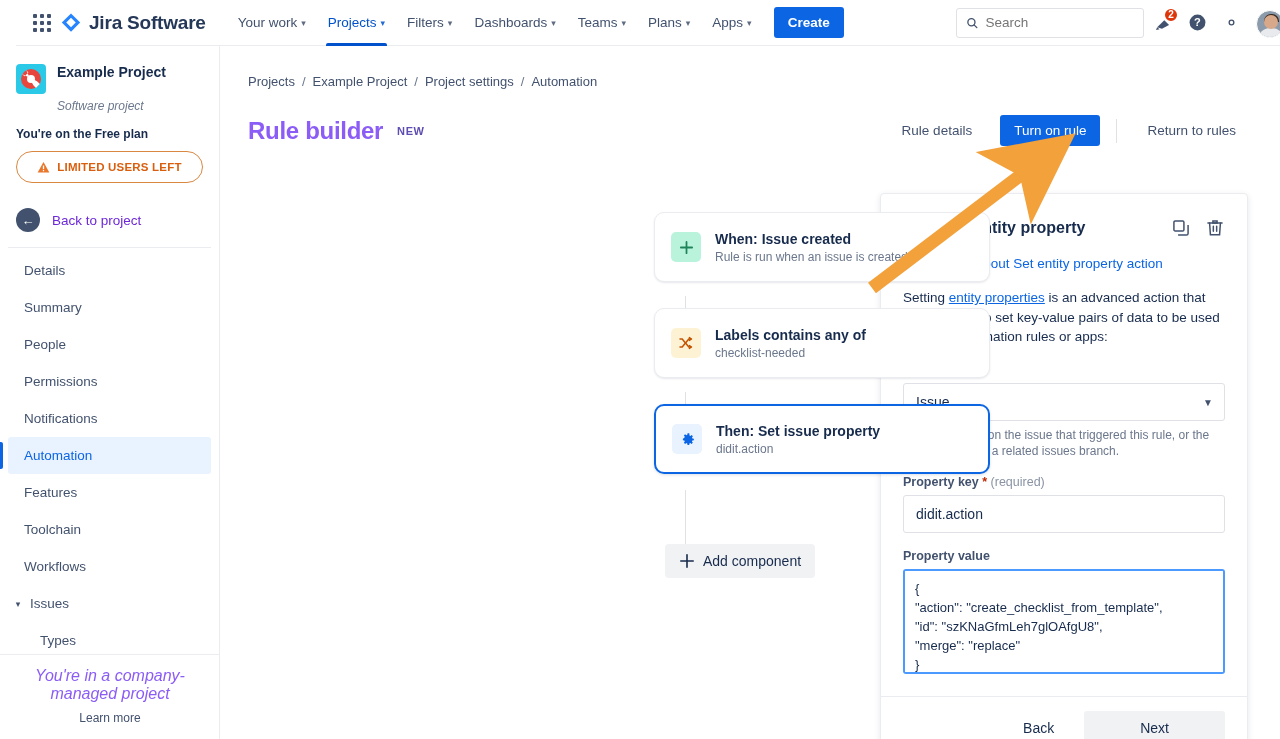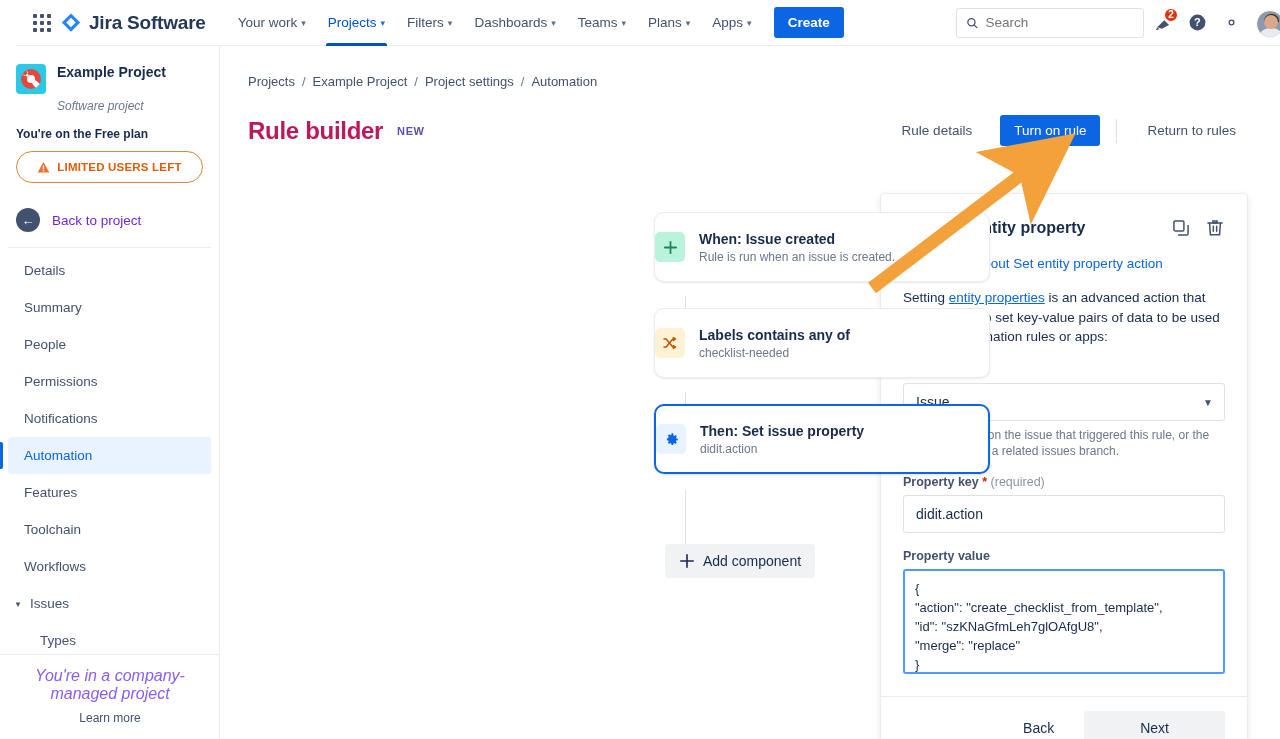--- a/index.html
+++ b/index.html
@@ -129,40 +129,40 @@
   .main {
     position: absolute; top: 46px; left: 220px; width: 1060px; height: 693px;
     background: #fff; overflow: hidden;
   }
   .breadcrumb { display: flex; align-items: center; gap: 7px; padding: 28px 0 0 28px; font-size: 13px; }
   .breadcrumb a { color: #42526e; text-decoration: none; cursor: pointer; }
   .breadcrumb .sep { color: #6b778c; }
   .breadcrumb .cur { color: #42526e; }
 
   .page-head { display: flex; align-items: center; padding: 26px 30px 0 28px; }
-  .page-title { font-size: 24px; font-weight: 600; color: #be185d; letter-spacing: -0.3px; }
+  .page-title { font-size: 24px; font-weight: 600; color: #8b5cf6; letter-spacing: -0.3px; }
   .new-tag { font-size: 11px; font-weight: 700; color: #5e4db2; letter-spacing: .6px; margin-left: 14px; }
   .head-actions { margin-left: auto; display: flex; align-items: center; gap: 4px; }
   .ghost-btn {
     background: transparent; border: none; font-family: inherit; font-size: 13.5px;
     color: #42526e; font-weight: 500; padding: 8px 14px; border-radius: 3px; cursor: pointer;
   }
   .primary-btn {
     background: #0c66e4; border: none; color: #fff; font-family: inherit; font-size: 13.5px;
     font-weight: 500; padding: 8px 14px; border-radius: 3px; cursor: pointer; margin-left: 10px;
   }
   .vsep { width: 1px; height: 24px; background: #dfe1e6; margin: 0 12px; }
 
   
   .flow { position: absolute; left: 434px; top: 166px; width: 336px; }
   .conn { position: absolute; width: 1px; background: #dfe1e6; left: 31px; }
   .card {
     position: relative; background: #fff; border: 1px solid #ebecf0; border-radius: 10px;
     box-shadow: 0 1px 2px rgba(9,30,66,.10); display: flex; align-items: center; gap: 14px;
-    padding: 14px 0; cursor: pointer; z-index: 2;
+    padding: 14px 16px; cursor: pointer; z-index: 2;
   }
   .card.sel { border: 2px solid #0c66e4; box-shadow: 0 1px 3px rgba(9,30,66,.14); }
   .card-ico {
     width: 30px; height: 30px; border-radius: 5px; flex: none;
     display: flex; align-items: center; justify-content: center;
   }
   .ico-green { background: #baf3db; color: #1f845a; }
   .ico-yellow { background: #fdf3d4; color: #c25100; }
   .ico-blue { background: #e9f2ff; color: #0c66e4; }
   .card-title { font-size: 14px; font-weight: 600; color: #172b4d; line-height: 18px; }

